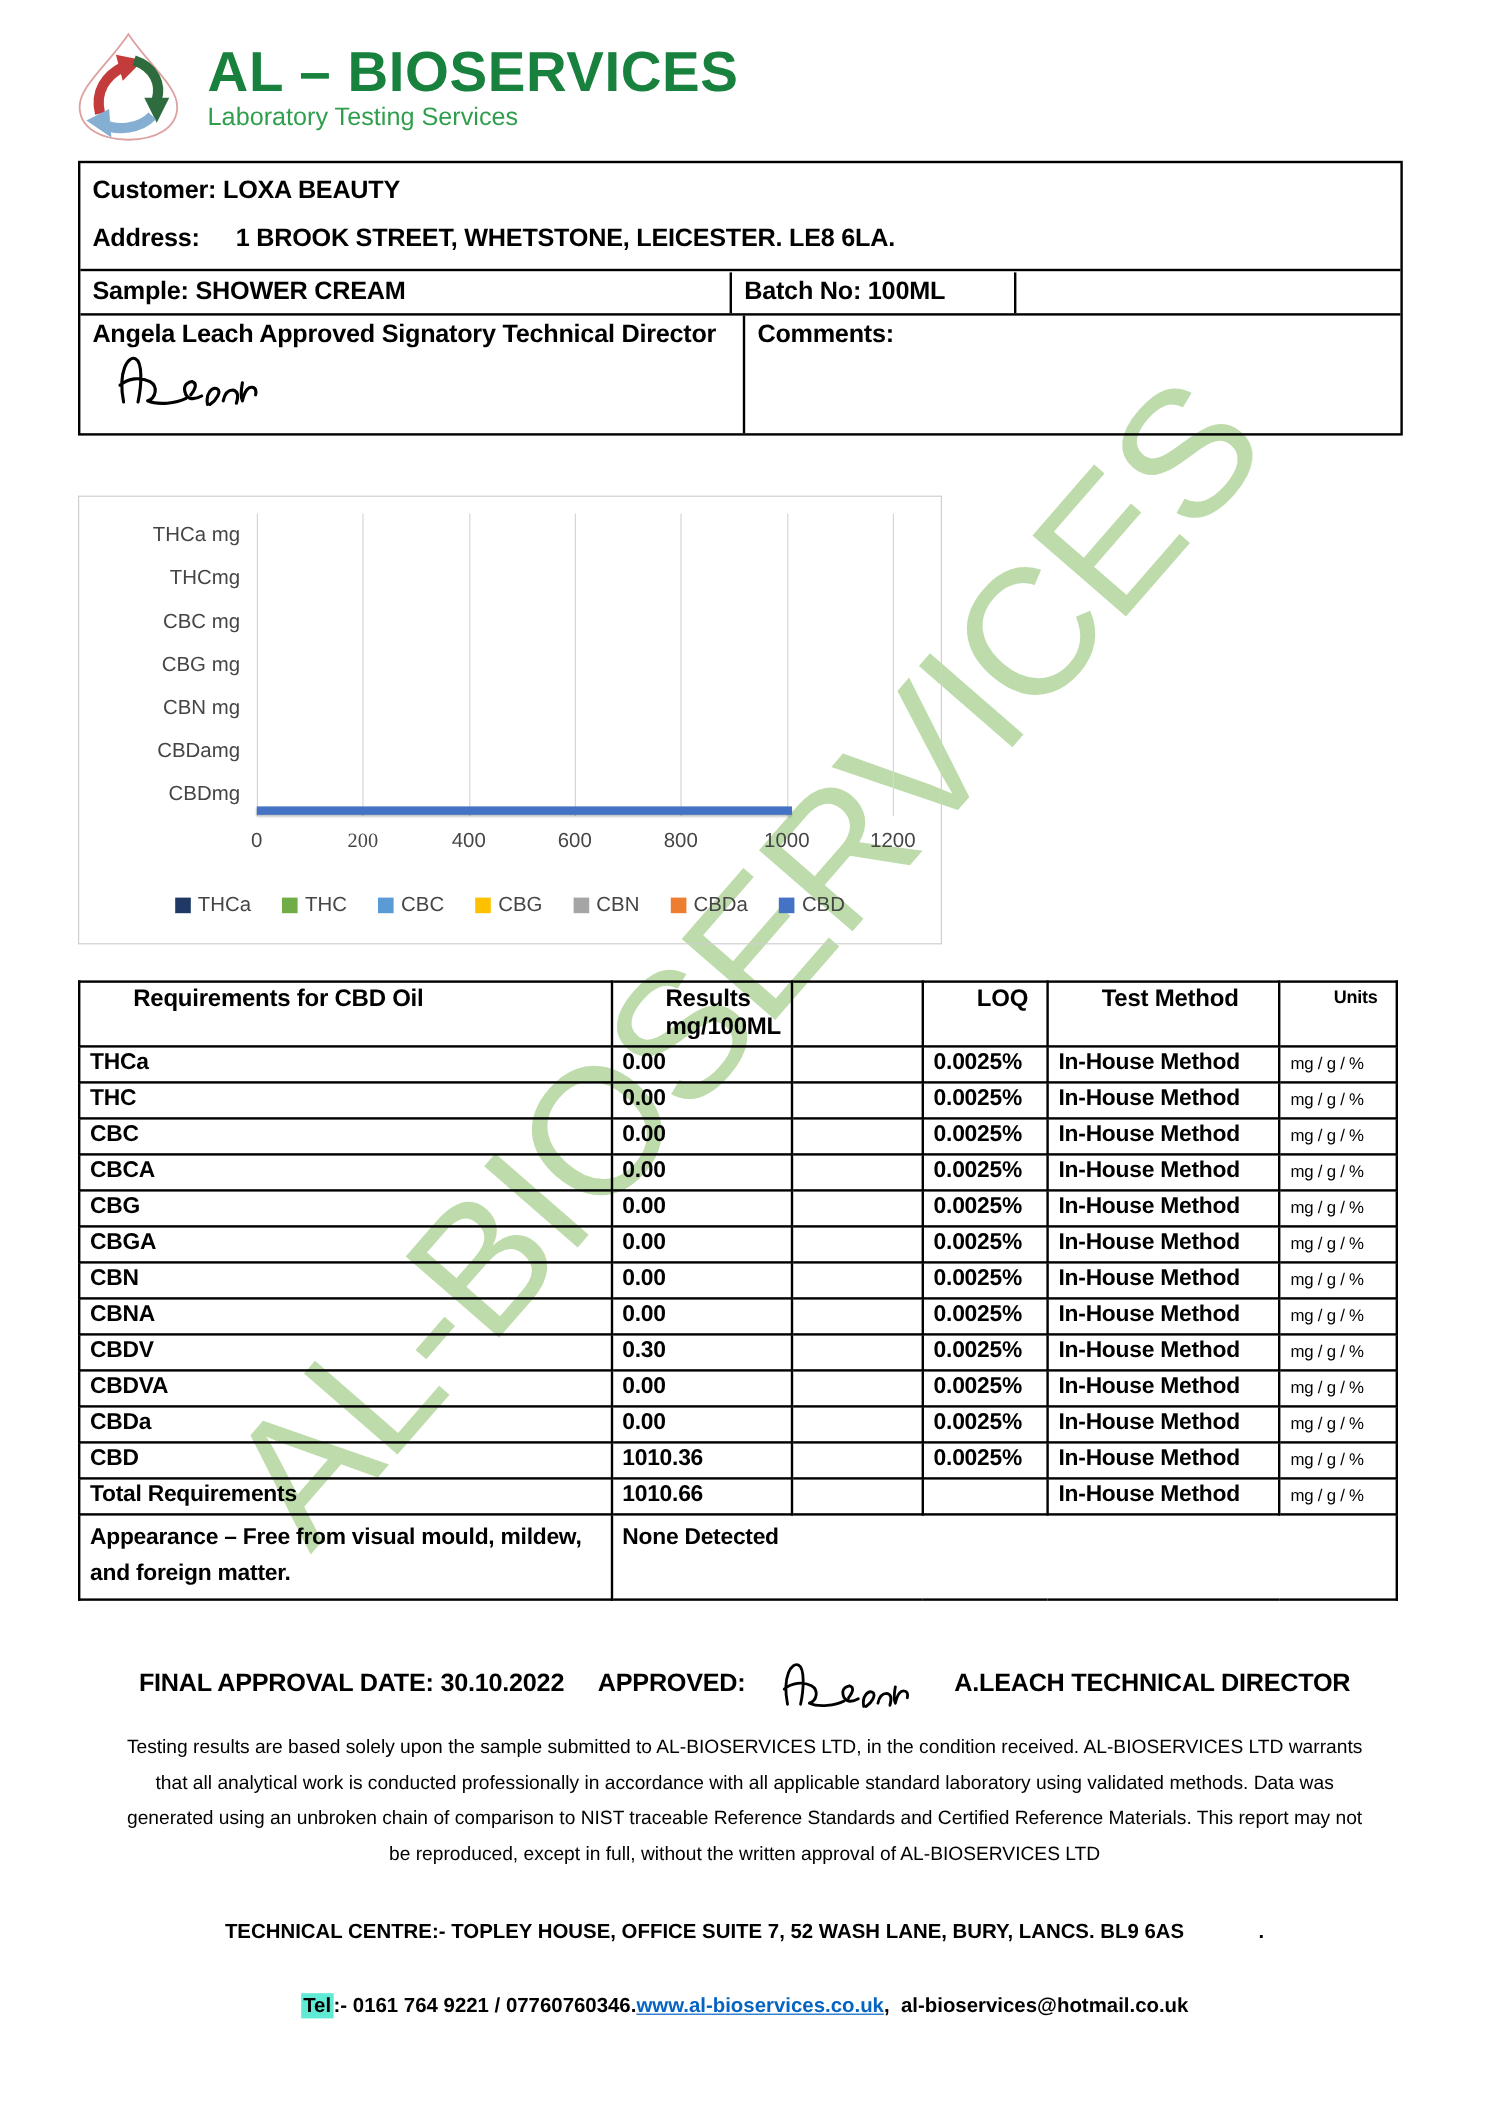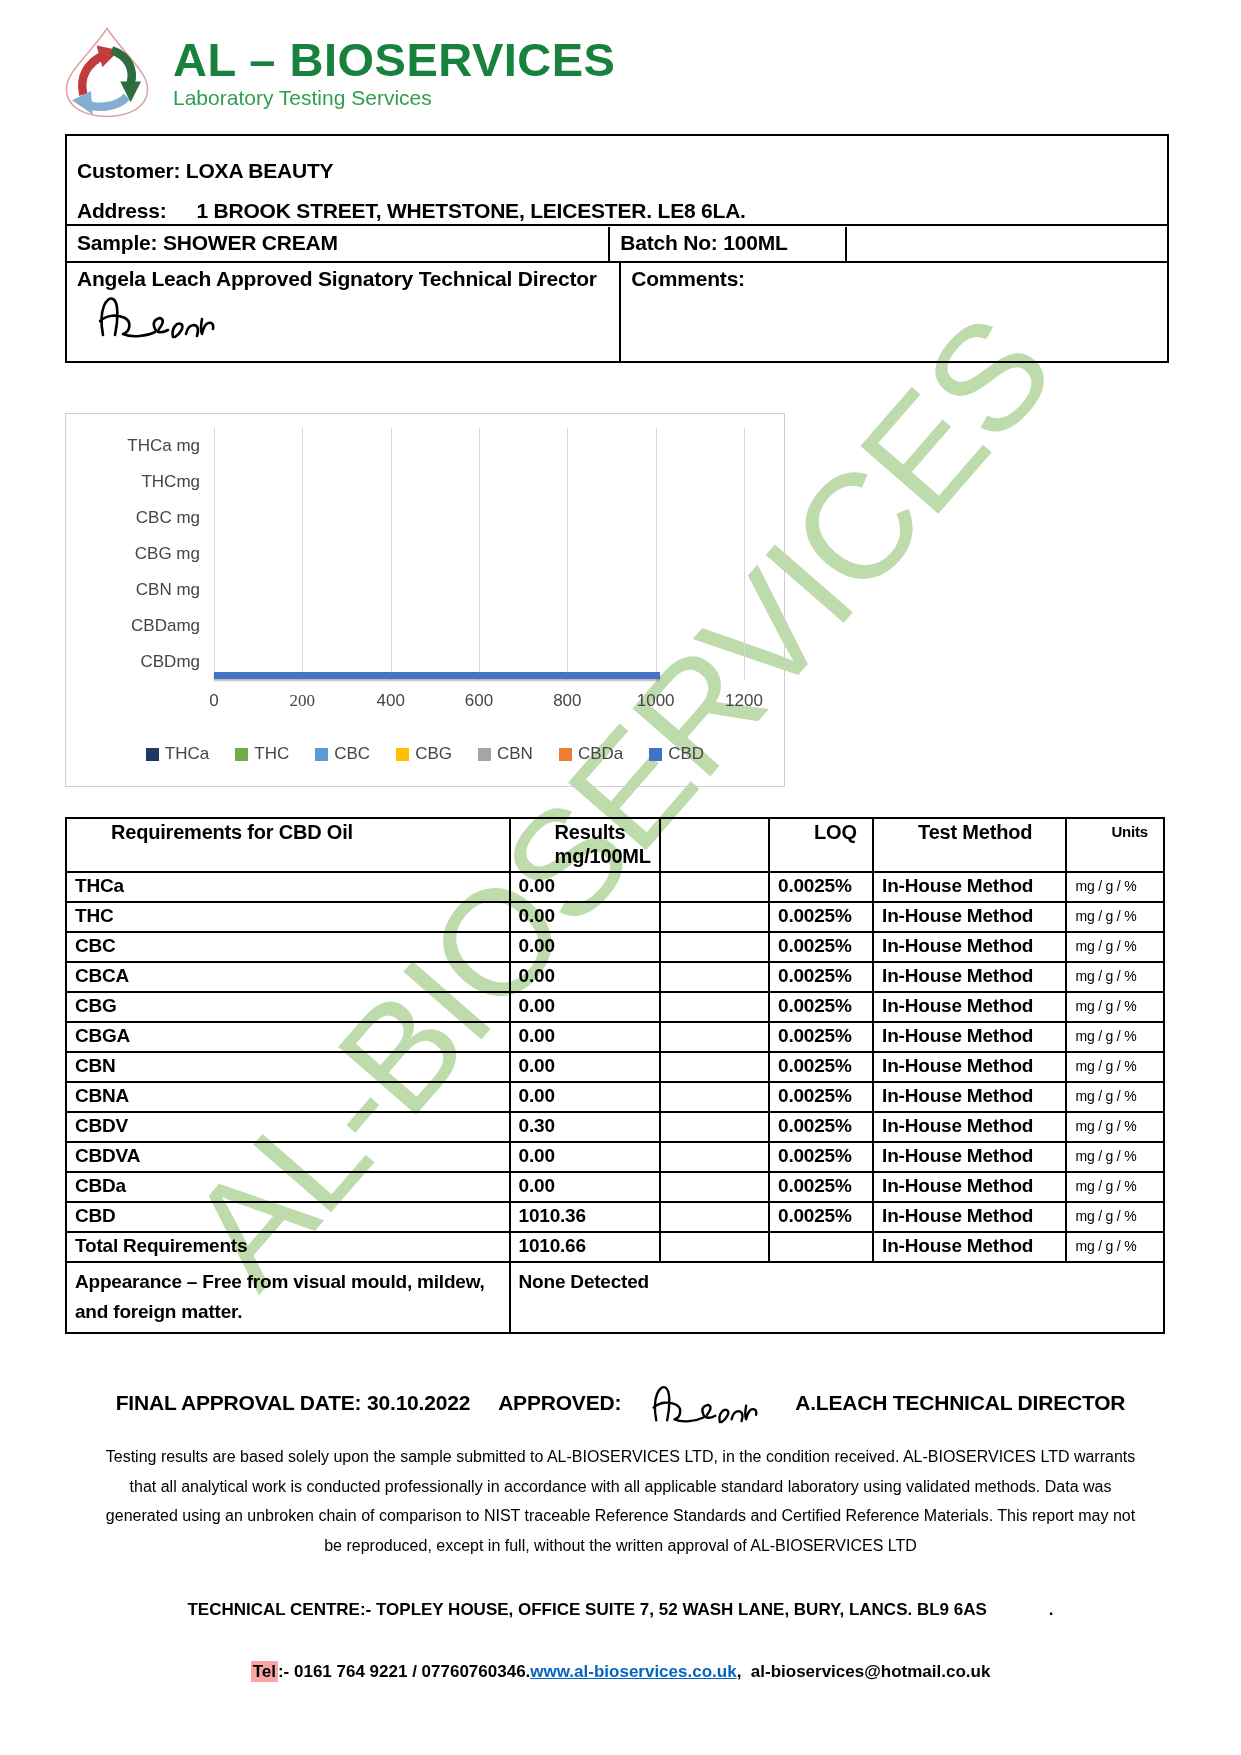--- a/index.html
+++ b/index.html
@@ -18,21 +18,21 @@
   .brand .tagline{font-size:21px;margin-top:4px;font-weight:400;}
   
   .info-table{width:1100px;margin:12px 0 0 65px;border:2px solid #000;
               font-size:21px;font-weight:bold;letter-spacing:-.2px;}
   .irow{display:grid;}
   .irow + .irow{border-top:2px solid #000;}
   .icell{padding:4px 10px;min-height:26px;}
   .icell + .icell{border-left:2px solid #000;}
   .irow.r1{grid-template-columns:42.5% 28.2% 29.3%;height:35px;align-items:center;}
   .irow.r2{grid-template-columns:100%;height:88px;}
-  .irow.r2 .icell{line-height:40px;padding-top:15px;}
+  .irow.r2 .icell{line-height:40px;padding-top:3px;}
   .irow.r3{grid-template-columns:49.2% 21.5% 29.3%;height:35px;align-items:center;}
   .irow.r4{grid-template-columns:50.2% 49.8%;height:98px;}
   .addr-label{display:inline-block;margin-right:30px;}
   .sig-box{margin:2px 0 0 18px;}
   
   .chart-wrap{position:relative;width:718px;height:372px;margin:50px 0 0 65px;
               border:1px solid #cfcfcf;background:transparent;font-size:17px;color:#454545;}
   .chart-cats{position:absolute;left:0;top:14px;width:148px;}
   .cat-label{height:36px;line-height:36px;text-align:right;padding-right:14px;}
   .chart-plot{position:absolute;left:148px;top:14px;width:562px;height:252px;}
@@ -59,21 +59,21 @@
   .col-req{width:41.1%;} .col-res{width:12.6%;} .col-sp{width:10.1%;}
   .col-loq{width:9.5%;} .col-method{width:17.8%;} .col-units{width:8.9%;}
   
   .approval{display:flex;align-items:center;justify-content:center;gap:28px;
             margin-top:48px;font-size:21px;font-weight:bold;letter-spacing:-.2px;}
   .disclaimer{max-width:1035px;margin:18px auto 0 auto;text-align:center;
               font-size:16px;line-height:1.85;}
   .tech-line{text-align:center;margin-top:40px;font-size:17px;font-weight:bold;}
   .tech-dot{margin-left:62px;}
   .tel-line{text-align:center;margin-top:42px;font-size:17px;font-weight:bold;}
-  .tel-hl{background:#fca5a5;padding:1px 2px;}
+  .tel-hl{background:#5eead4;padding:1px 2px;}
   .site-link{text-decoration:underline;cursor:pointer;}
   .sig-svg path{fill:none;stroke:#000;stroke-width:2.6;stroke-linecap:round;stroke-linejoin:round;}
 </style>
 </head>
 <body>
 
 <div class="page">
 
   <div class="watermark" style="color: rgb(190, 220, 171);">AL-BIOSERVICES</div>
 

